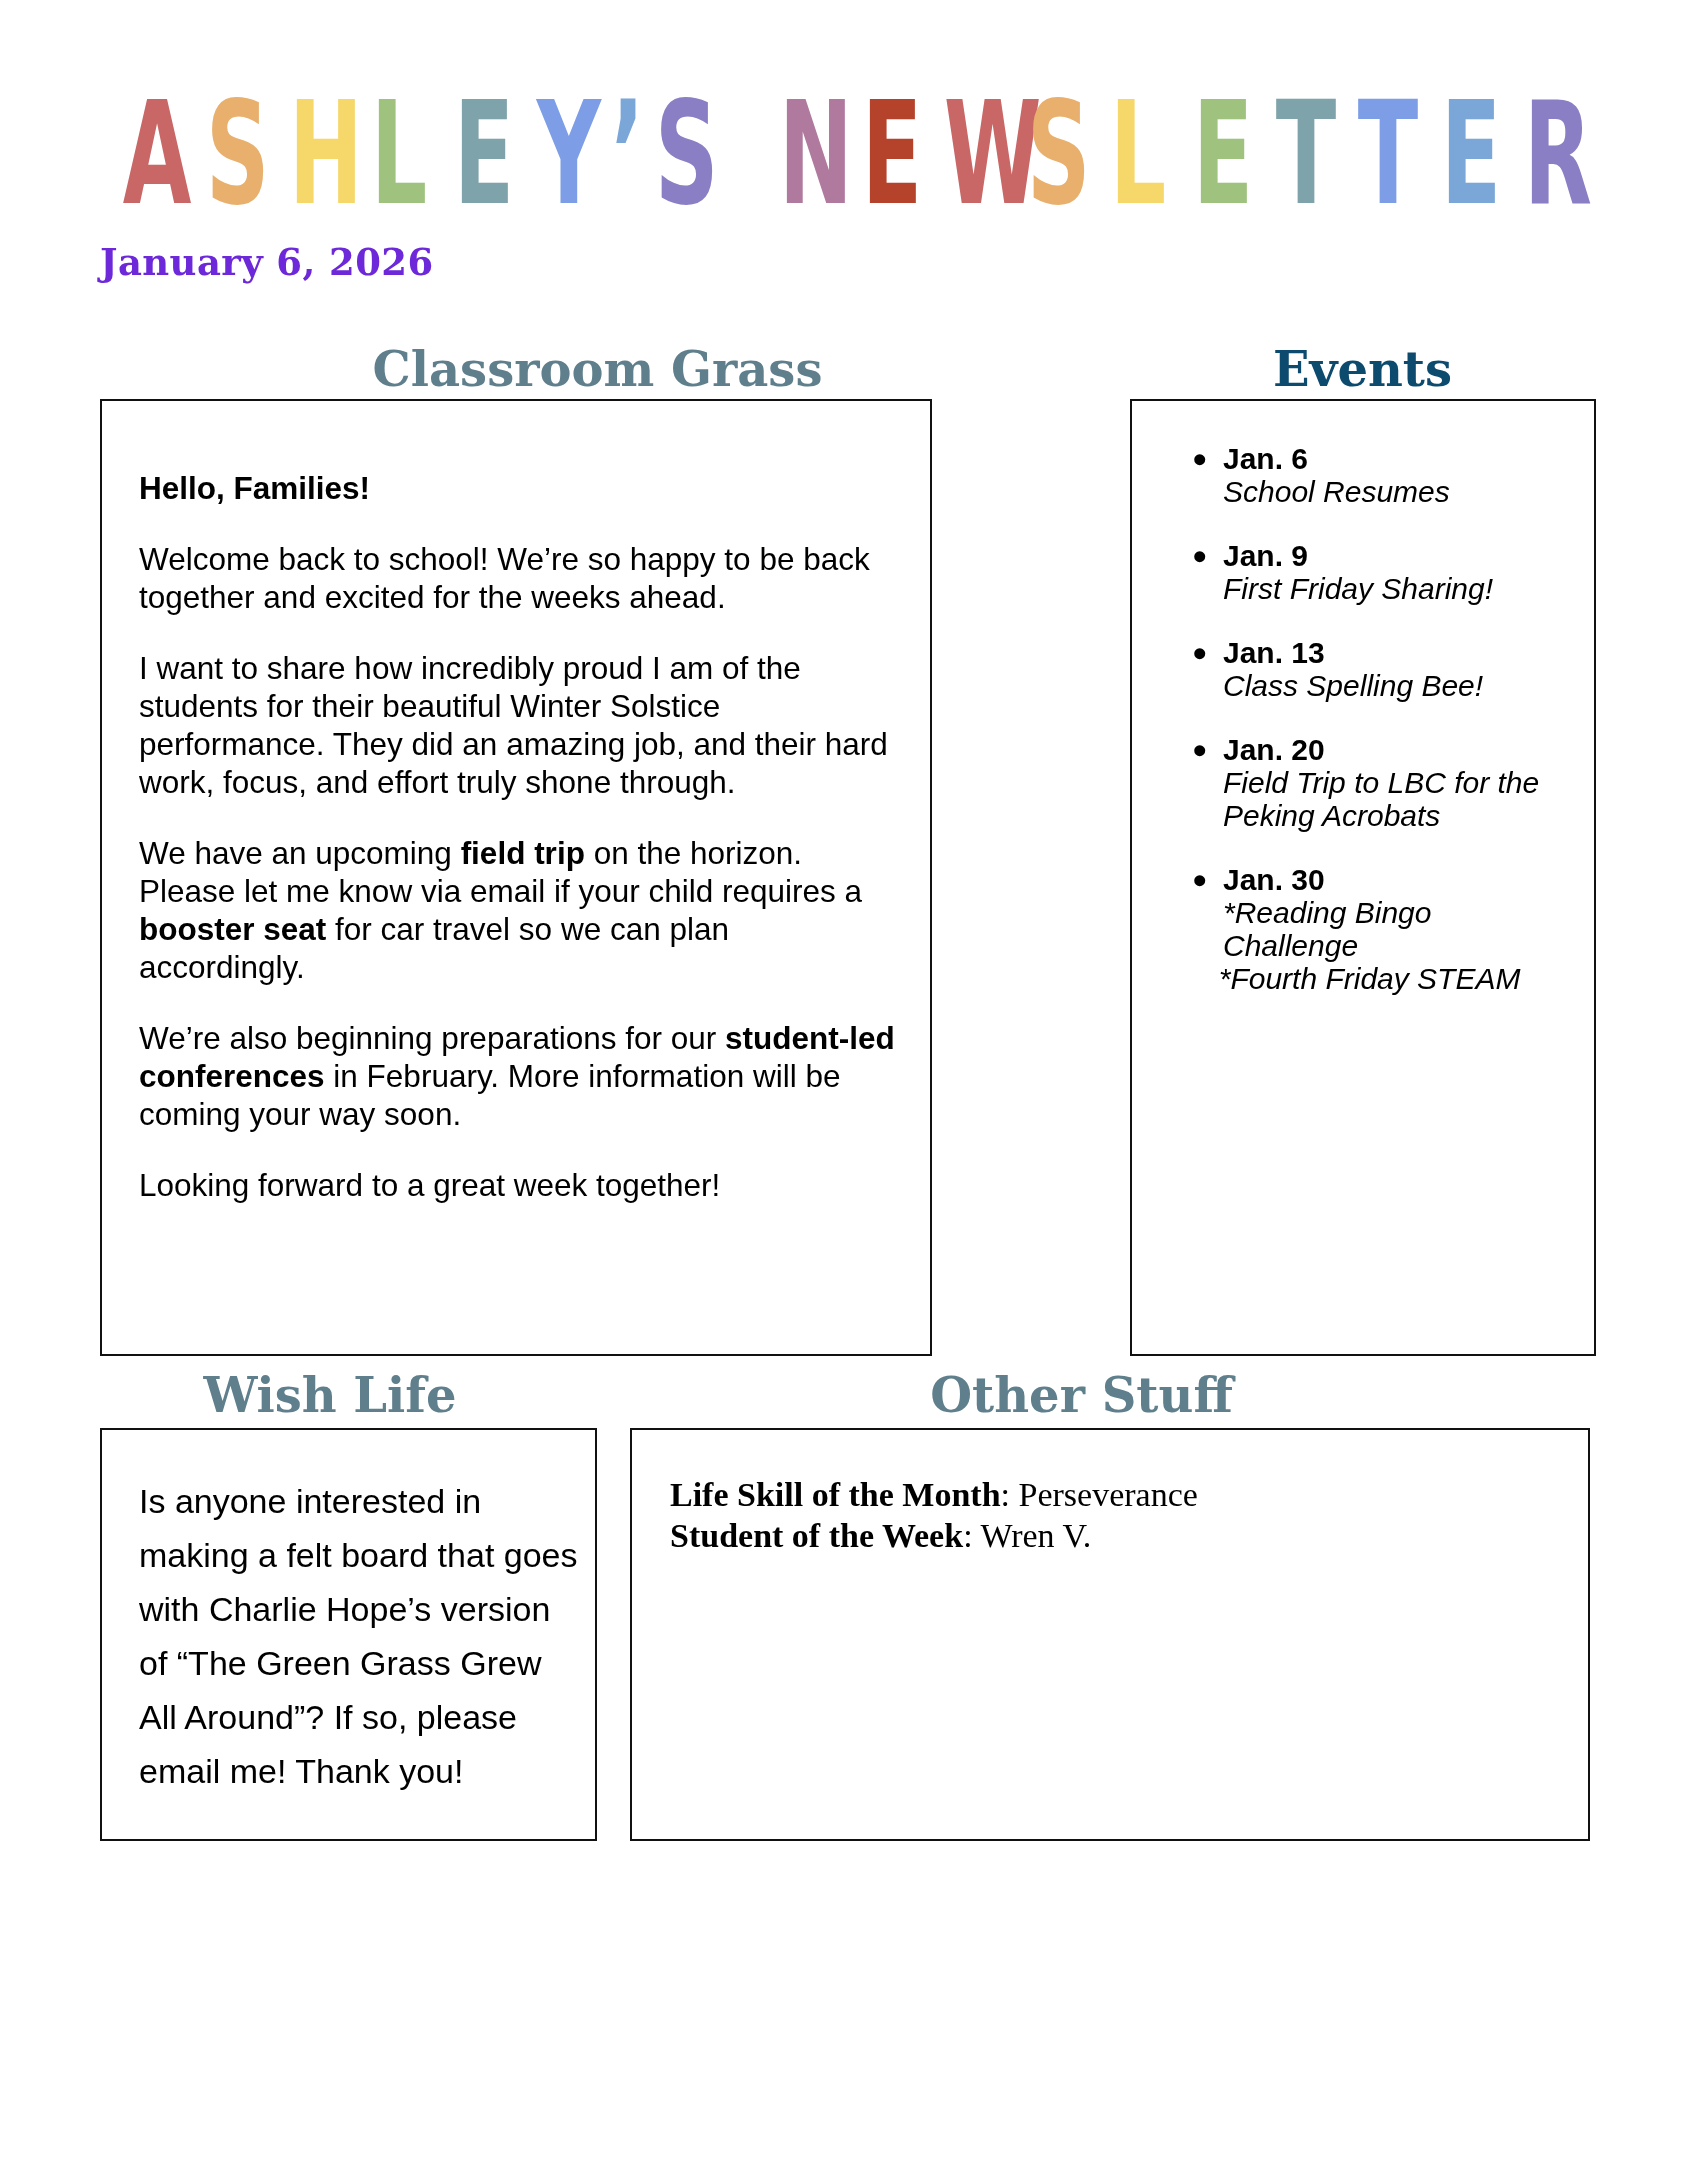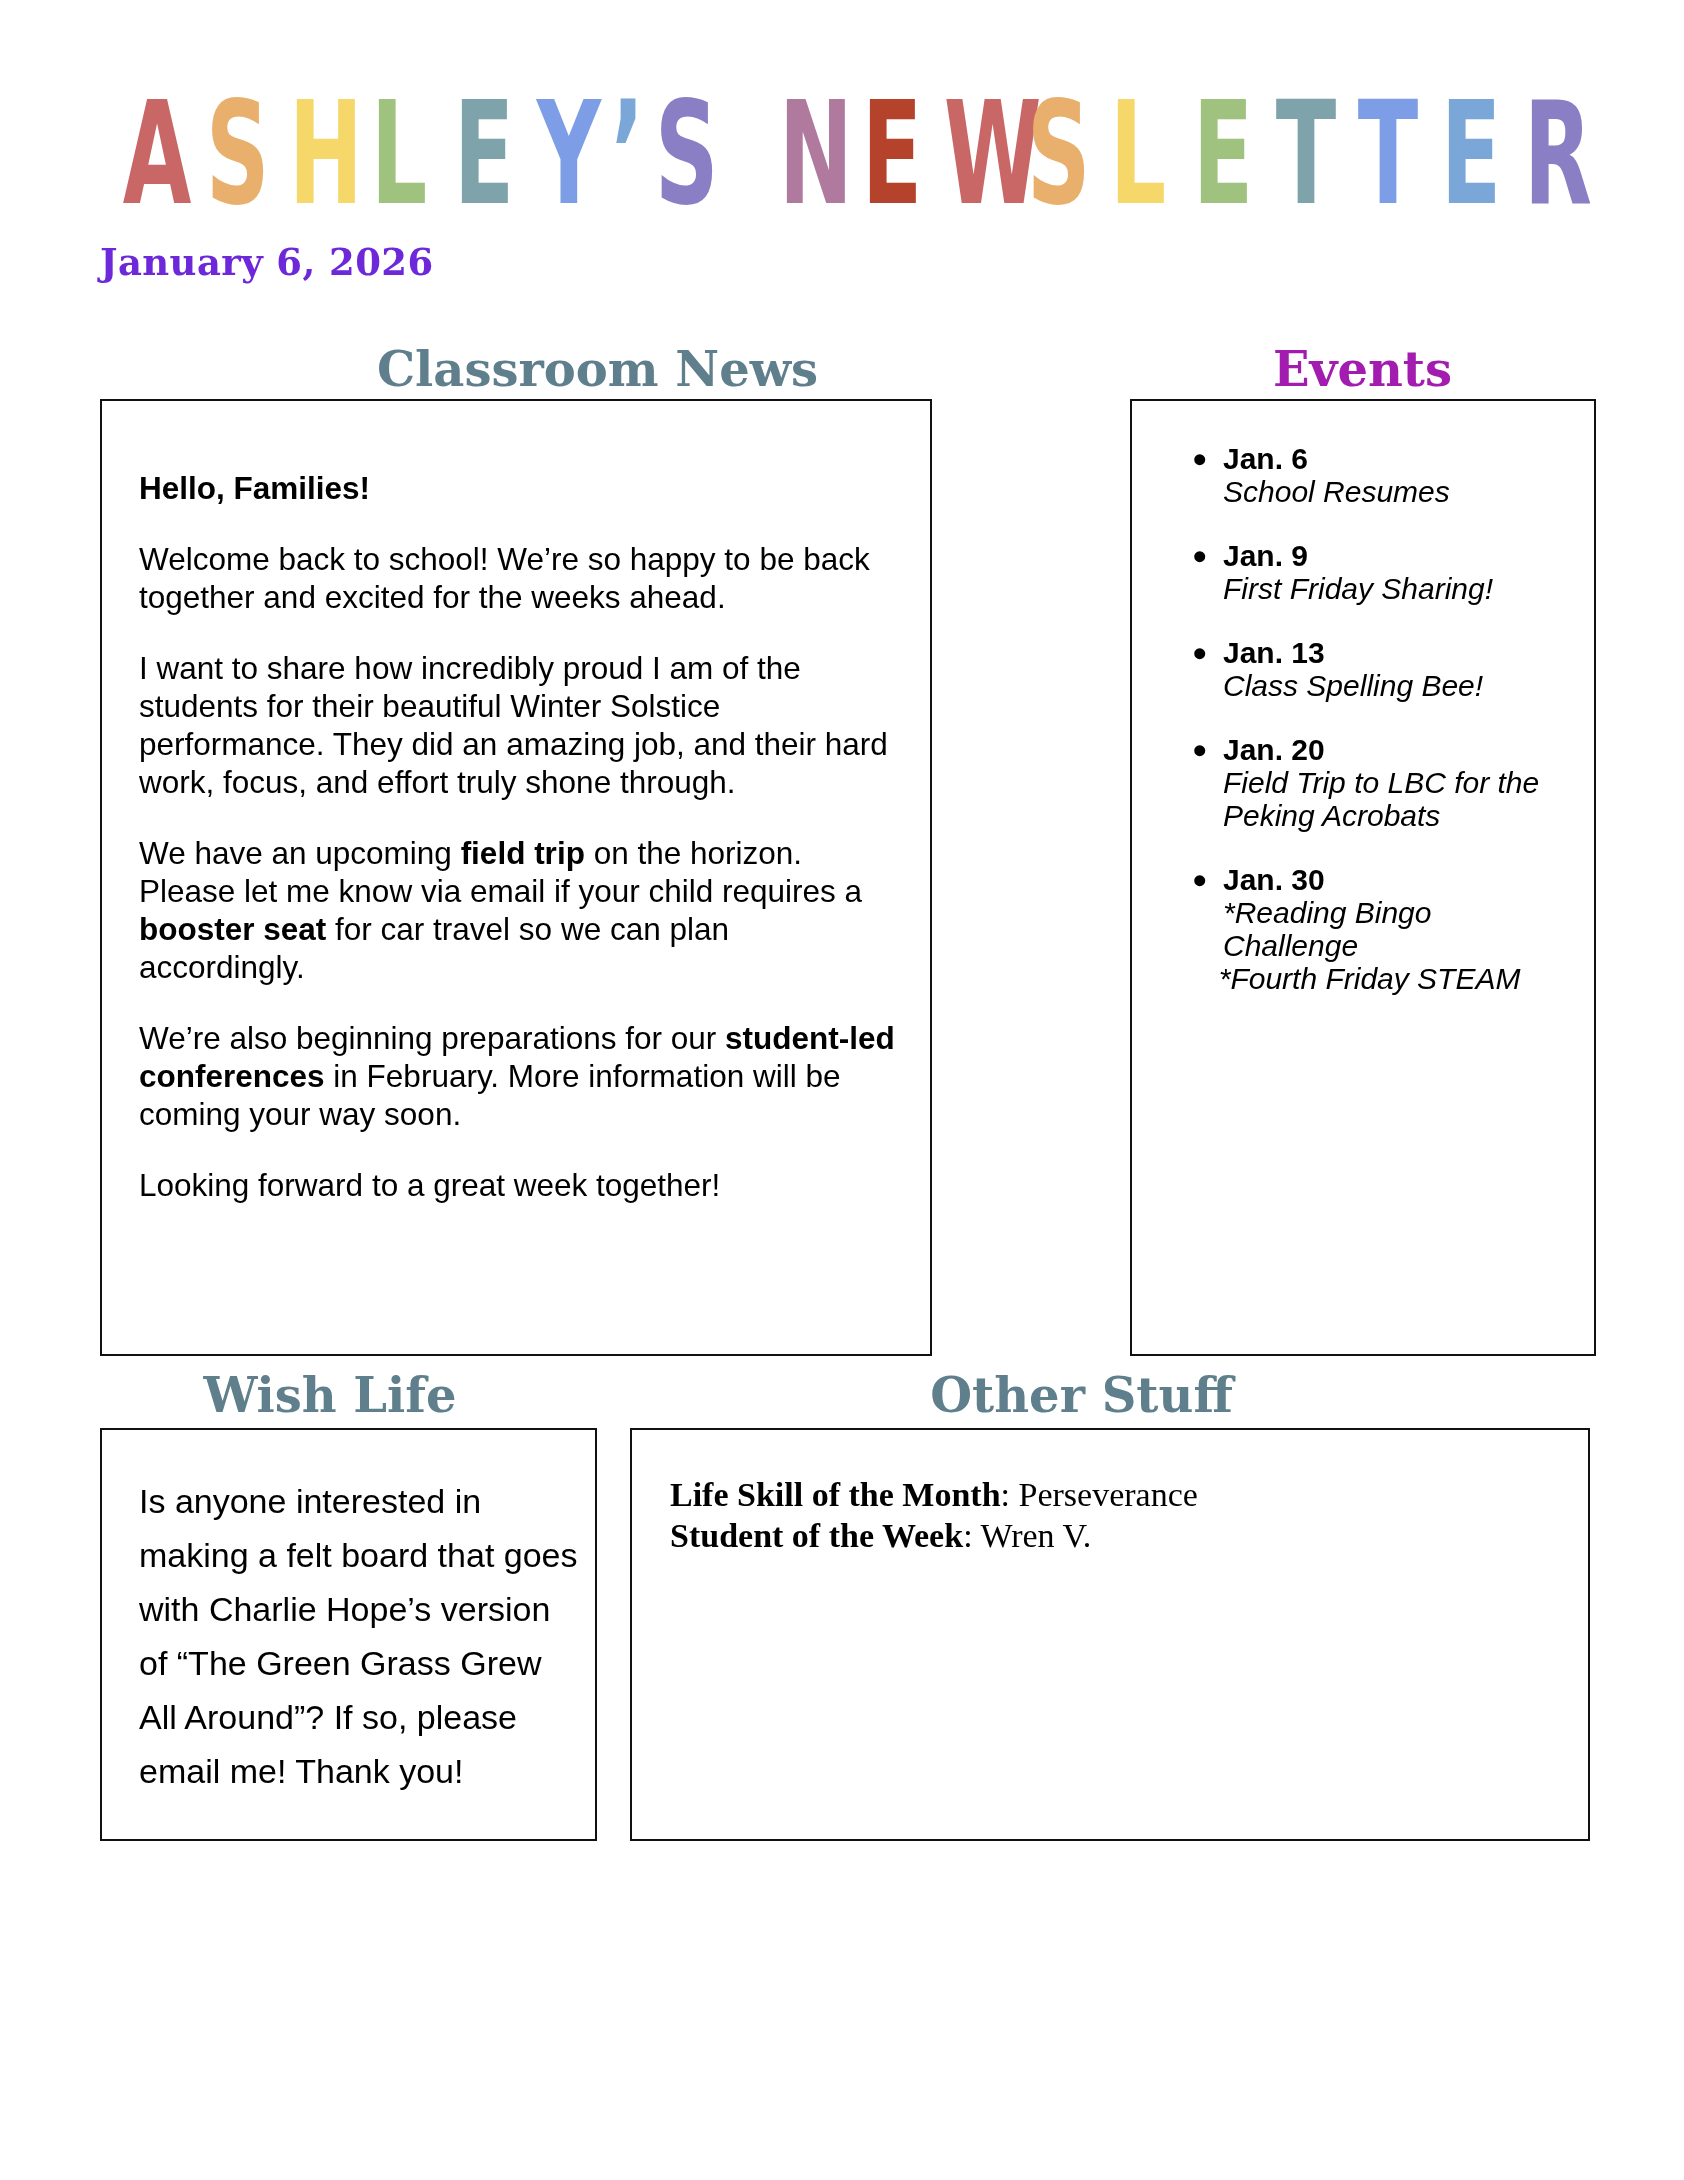--- a/index.html
+++ b/index.html
@@ -67,33 +67,33 @@
     <span class="ch" style="color: rgb(245, 215, 106);">L</span>
     <span class="ch" style="color: rgb(159, 194, 126);">E</span>
     <span class="ch" style="color: rgb(127, 163, 171);">T</span>
     <span class="ch" style="color: rgb(125, 158, 230);">T</span>
     <span class="ch" style="color: rgb(122, 167, 216);">E</span>
     <span class="ch" style="color: rgb(138, 127, 196);">R</span>
   </div>
 
 <h2 class="date" style="color: #6d28d9; text-align: right;">January 6, 2026</h2>
 
-<h3 class="heading" style="left: 100px; top: 339px; width: 995px; color: rgb(95, 127, 140);">Classroom News</h3>
+<h3 class="heading" style="left: 100px; top: 339px; width: 995px; color: rgb(95, 127, 140);">Classroom Grass</h3>
 <section class="box" style="left:100px; top:399px; width:832px; height:957px;">
   <div class="news-body">
     <p class="b">Hello, Families!</p>
     <p>Welcome back to school! We’re so happy to be back together and excited for the weeks ahead.</p>
     <p>I want to share how incredibly proud I am of the students for their beautiful Winter Solstice performance. They did an amazing job, and their hard work, focus, and effort truly shone through.</p>
     <p><span>We have an upcoming </span><span class="b">field trip</span><span> on the horizon. Please let me know via email if your child requires a </span><span class="b">booster seat</span><span> for car travel so we can plan accordingly.</span></p>
     <p><span>We’re also beginning preparations for our </span><span class="b">student-led conferences</span><span> in February. More information will be coming your way soon.</span></p>
     <p>Looking forward to a great week together!</p>
   </div>
 </section>
 
-<h3 class="heading" style="left: 1130px; top: 339px; width: 465px; color: #a21caf;">Events</h3>
+<h3 class="heading" style="left: 1130px; top: 339px; width: 465px; color: #0c4a6e;">Events</h3>
 <section class="box" style="left:1130px; top:399px; width:466px; height:957px;">
   <ul class="events">
     <li>
       <span class="bullet">●</span>
       <span class="date-lbl">Jan. 6</span>
       <span class="desc">School Resumes</span>
     </li>
     <li>
       <span class="bullet">●</span>
       <span class="date-lbl">Jan. 9</span>

